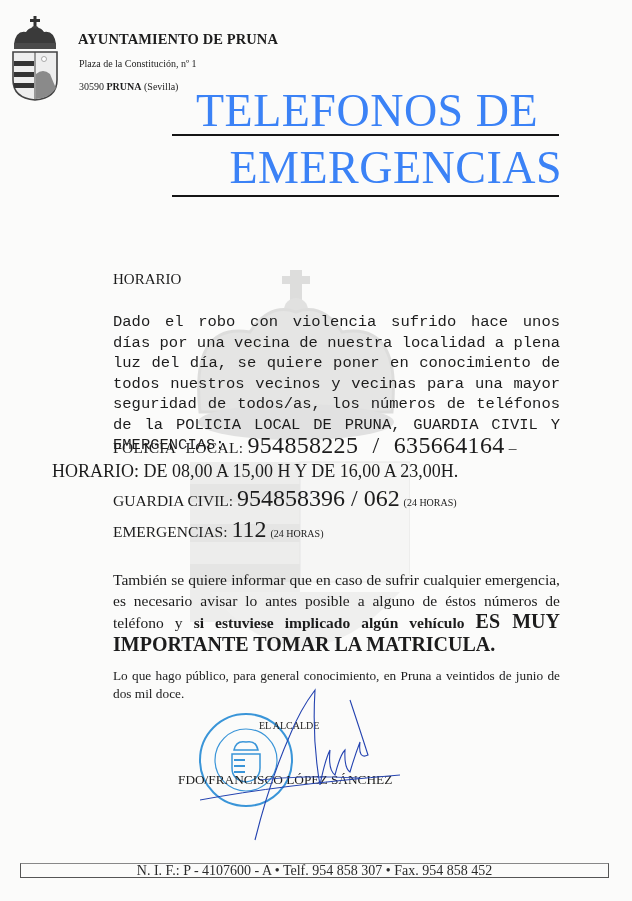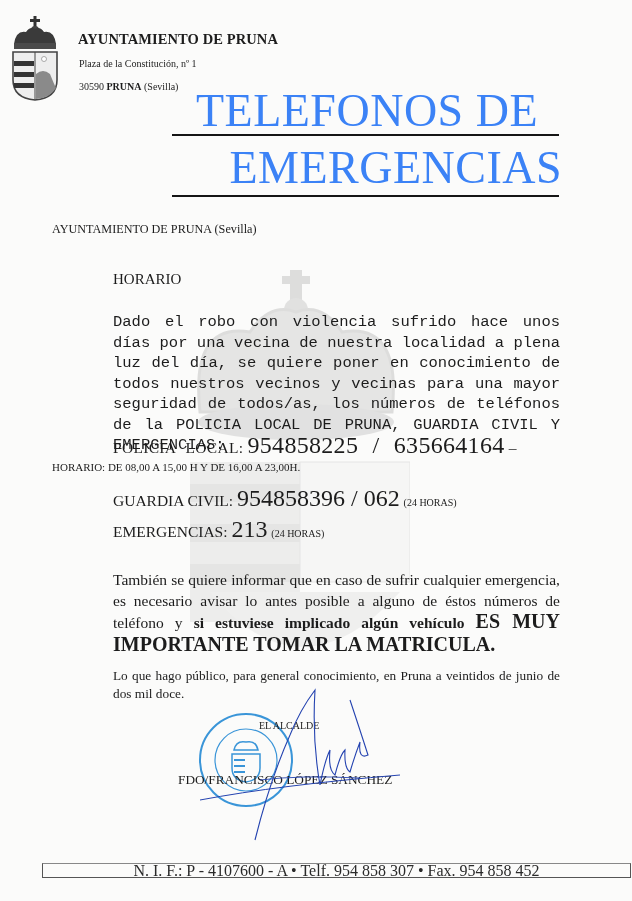--- a/index.html
+++ b/index.html
@@ -40,41 +40,41 @@
     .body-p { font-size: 15.5px; line-height: 20.5px; text-align: justify; text-align-last: left; }
     .p1 { left: 52px; top: 312px; width: 508px; }
     .p1 .first { padding-left: 61px; font-family: Liberation Mono, monospace; }
 
     .phone-line { font-size: 15.5px; white-space: nowrap; }
     .phone-line .num { font-size: 24px; }
     .phone-line .small { font-size: 10px; }
     .pl-policia { left: 113px; top: 432px; letter-spacing: 0.3px; }
     .pl-policia .lbl { word-spacing: 6px; }
     .pl-policia .num { word-spacing: 8px; }
-    .pl-horario { left: 52px; top: 461px; font-size: 11px; }
+    .pl-horario { left: 52px; top: 461px; font-size: 18px; }
     .pl-guardia { left: 113px; top: 485px; }
     .pl-emerg { left: 113px; top: 516px; }
 
     .p2 { left: 52px; top: 563px; width: 508px; margin-top: 7px; }
     .p2 .first { padding-left: 61px; }
     .p2 .b { font-weight: bold; }
     .p2 .big { font-weight: bold; font-size: 20px; }
 
     .p3 { left: 52px; top: 667px; width: 508px; font-size: 13.3px; line-height: 18px; }
     .p3 .first { padding-left: 61px; }
 
     .sig-title { left: 259px; top: 720px; font-size: 10px; }
     .sig-name { left: 178px; top: 772px; font-size: 13.3px; }
     .seal { left: 196px; top: 710px; width: 100px; height: 100px; }
     .signature { left: 200px; top: 680px; width: 210px; height: 170px; }
 
     .footer-box {
-      left: 42px; top: 863px; width: 587px; height: 13px;
+      left: 20px; top: 863px; width: 587px; height: 13px;
       border: 1px solid #555; border-top-color: #888;
-      font-size: 16px; line-height: 13px; text-align: center; color: #2a2a2a; font-family: Liberation Serif, serif;
+      font-size: 14px; line-height: 13px; text-align: center; color: #2a2a2a; font-family: Liberation Serif, serif;
     }
   </style>
 </head>
 <body>
 
 <div class="abs coa">
   <svg width="50" height="90" viewBox="0 0 50 90">
 
     <rect x="23.5" y="2" width="3" height="12" fill="#333"></rect>
     <rect x="20" y="5" width="10" height="3" fill="#333"></rect>
@@ -115,21 +115,20 @@
     <rect x="0" y="302" width="110" height="18" fill="#9a9a9a"></rect>
   </svg>
 </div>
 
 <div class="abs title-1">TELEFONOS DE</div>
 <div class="abs title-rule rule-1"></div>
 <div class="abs title-2">EMERGENCIAS</div>
 <div class="abs title-rule rule-2"></div>
 
 <div class="abs text p-intro">
-  <div>AYUNTAMIENTO DE PRUNA (Sevilla)</div>
 </div>
 
 <div class="abs informa">HORARIO</div>
 
 <div class="abs body-p p1">
   <div class="first">Dado el robo con violencia sufrido hace unos días por una vecina de nuestra localidad a plena luz del día, se quiere poner en conocimiento de todos nuestros vecinos y vecinas para una mayor seguridad de todos/as, los números de teléfonos de la POLICIA LOCAL DE PRUNA, GUARDIA CIVIL Y EMERGENCIAS:</div>
 </div>
 
 <div class="abs phone-line pl-policia">
   <span class="lbl">POLICIA LOCAL:</span>
@@ -139,21 +138,21 @@
 <div class="abs phone-line pl-horario">HORARIO: DE 08,00 A 15,00 H Y DE 16,00 A 23,00H.</div>
 
 <div class="abs phone-line pl-guardia">
   <span>GUARDIA CIVIL:</span>
   <span class="num">954858396 / 062</span>
   <span class="small">(24 HORAS)</span>
 </div>
 
 <div class="abs phone-line pl-emerg">
   <span>EMERGENCIAS:</span>
-  <span class="num">213</span>
+  <span class="num">112</span>
   <span class="small">(24 HORAS)</span>
 </div>
 
 <div class="abs body-p p2">
   <div class="first">
     <span>También se quiere informar que en caso de sufrir cualquier emergencia, es necesario avisar lo antes posible a alguno de éstos números de teléfono y</span>
     <span class="b">si estuviese implicado algún vehículo</span>
     <span class="big">ES MUY IMPORTANTE TOMAR LA MATRICULA.</span>
   </div>
 </div>

